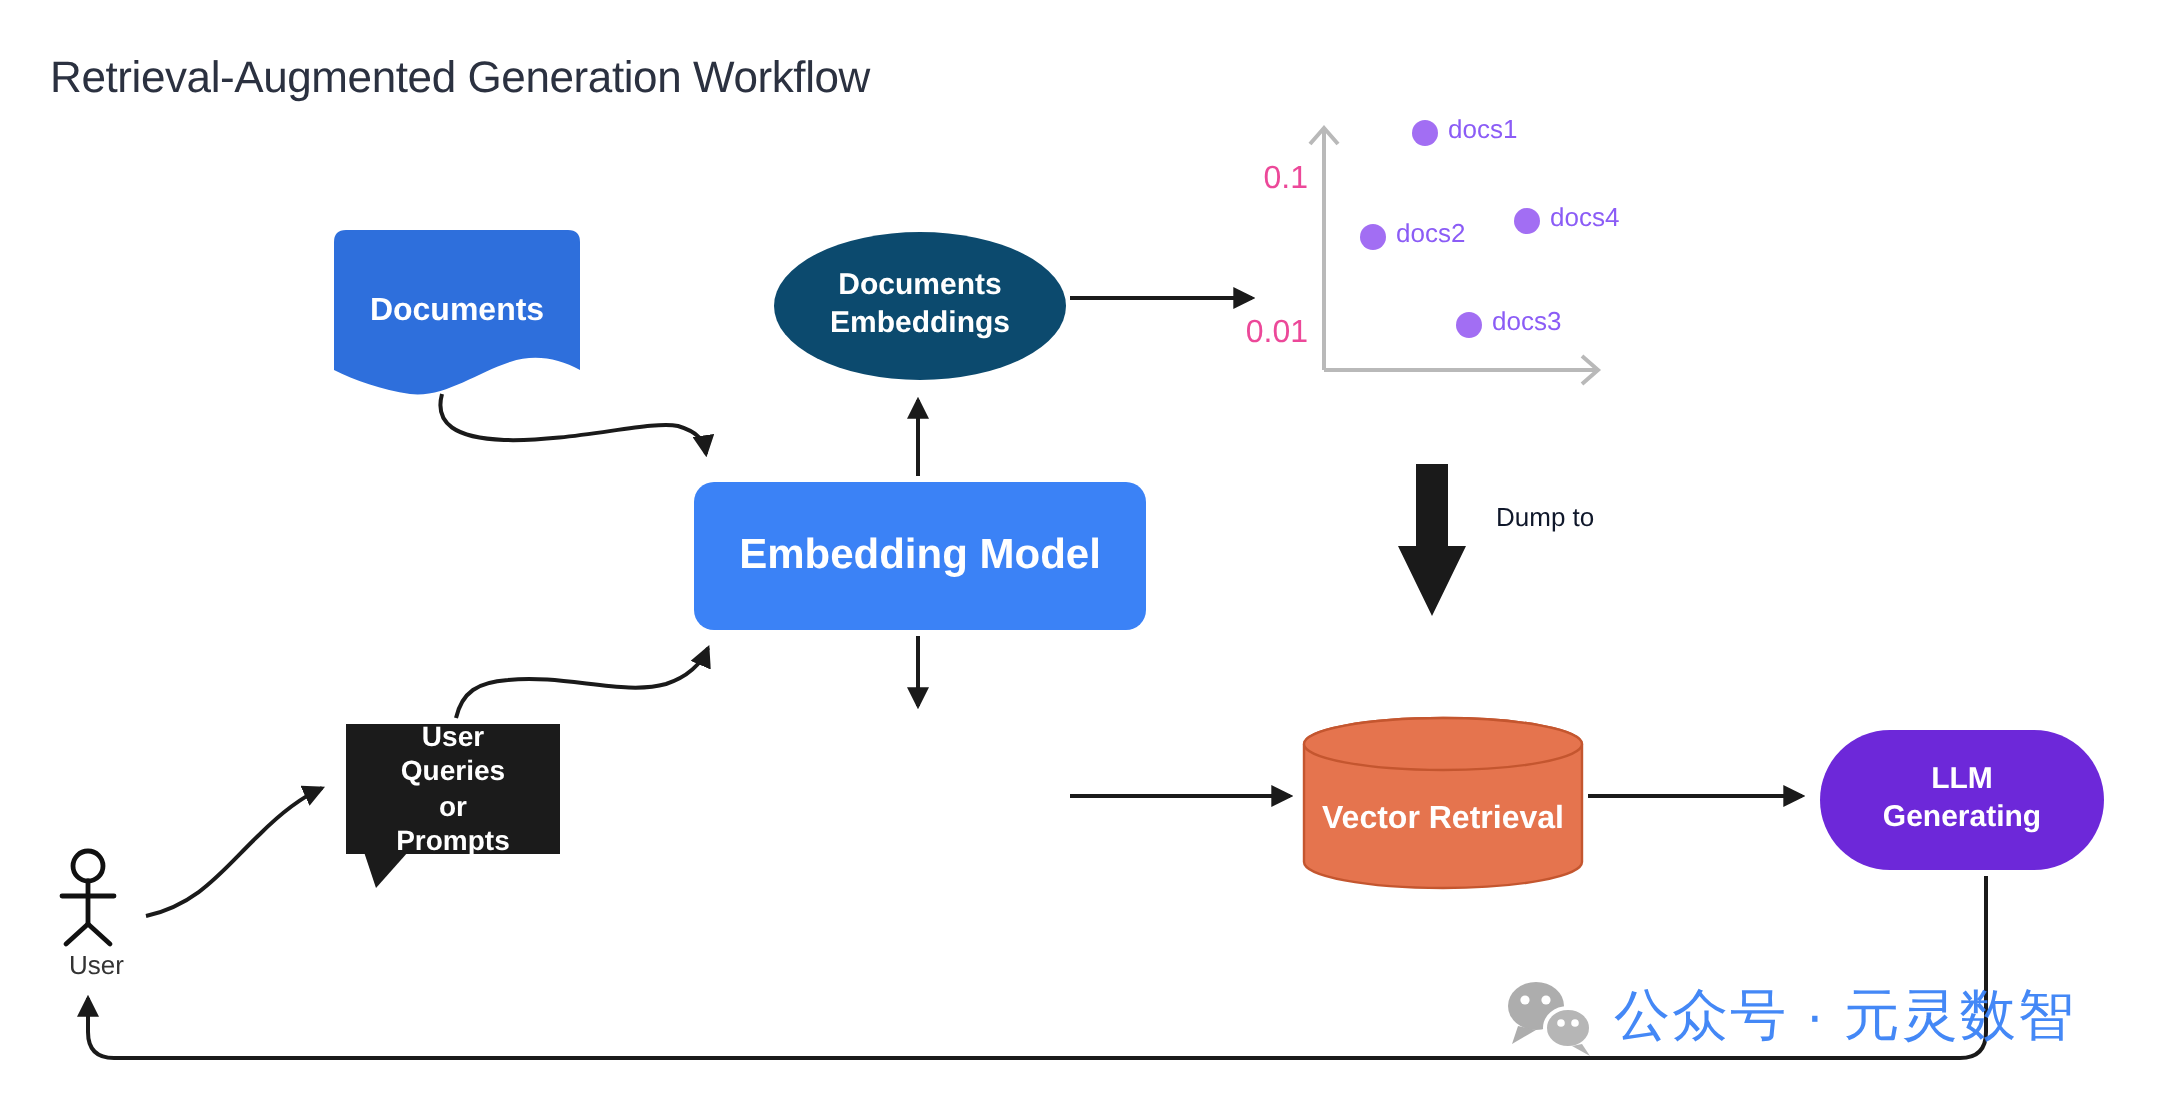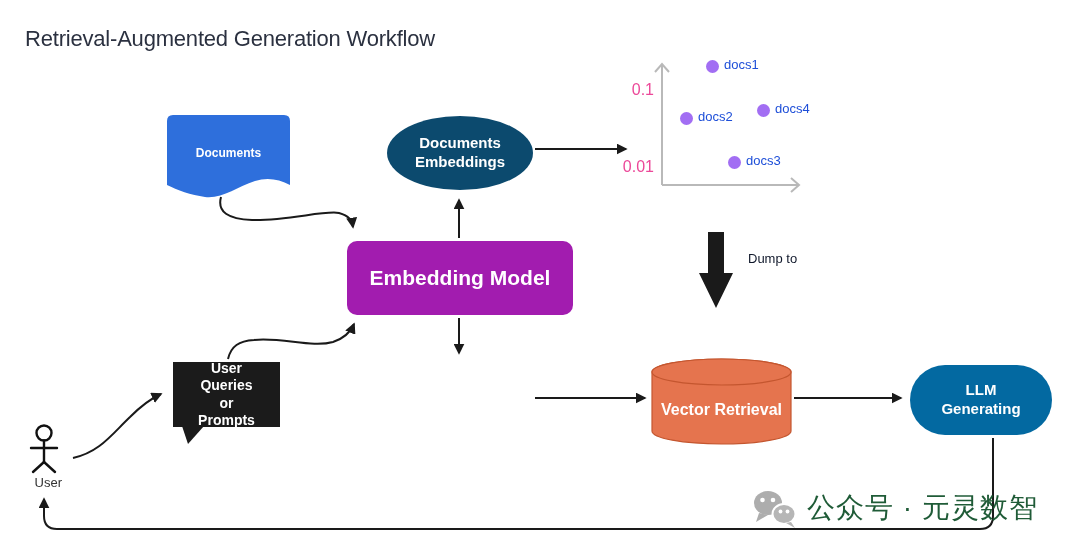--- a/index.html
+++ b/index.html
@@ -15,21 +15,21 @@
   .node{
     position:absolute;z-index:2;display:flex;align-items:center;justify-content:center;
     text-align:center;color:#fff;font-weight:700;line-height:1.25;box-sizing:border-box;
   }
   .shape-wrap{position:absolute;z-index:2;}
   .shape-label{
     position:absolute;left:0;right:0;text-align:center;color:#fff;font-weight:700;line-height:1.25;
   }
   
   #documents-shape{left:167px;top:115px;width:123px;height:86px;}
-  #documents-shape .shape-label{top:31px;font-size:12px;}
+  #documents-shape .shape-label{top:31px;font-size:16px;}
   
   #docs-embeddings{left:387px;top:116px;width:146px;height:74px;border-radius:50%;font-size:15px;padding:0 18px;}
   #query-embeddings{left:386px;top:360px;width:146px;height:76px;border-radius:50%;font-size:15px;padding:0 24px;}
   
   #embedding-model{left:347px;top:241px;width:226px;height:74px;border-radius:10px;font-size:21px;}
   
   #user-queries{left:173px;top:362px;width:107px;height:65px;font-size:14px;padding:0 20px;}
   #bubble-tail{
     position:absolute;left:182px;top:426px;width:0;height:0;z-index:2;
     border-left:6px solid transparent;border-right:16px solid transparent;border-top:18px solid #1b1b1b;
@@ -40,28 +40,28 @@
   
   #llm-generating{left:910px;top:365px;width:142px;height:70px;border-radius:35px;font-size:15px;padding:0 20px;}
   
   #scatter{position:absolute;left:610px;top:45px;width:215px;height:160px;z-index:2;}
   #scatter svg{position:absolute;left:0;top:0;}
   .tick{position:absolute;font-size:16px;color:#ec4899;width:40px;text-align:right;}
   #tick-top{left:4px;top:36px;}
   #tick-bottom{left:4px;top:113px;}
   #scatter-dots{position:absolute;left:0;top:0;width:215px;height:160px;}
   .dot{position:absolute;width:13px;height:13px;border-radius:50%;}
-  .dot-label{position:absolute;font-size:13px;color:#1d4ed8;white-space:nowrap;}
+  .dot-label{position:absolute;font-size:13px;color:#8b5cf6;white-space:nowrap;}
   
   #dump-to-label{position:absolute;left:748px;top:251px;font-size:13px;color:#0f172a;z-index:2;}
   #user-label{position:absolute;left:26px;top:475px;width:36px;text-align:right;font-size:13px;color:#333;z-index:2;}
   #user-figure{position:absolute;left:27px;top:422px;z-index:2;}
   
   #watermark{position:absolute;left:751px;top:488px;z-index:3;display:flex;align-items:center;opacity:0.95;}
-  #watermark-text{font-size:28px;color:#14532d;letter-spacing:1px;margin-left:8px;white-space:nowrap;}
+  #watermark-text{font-size:28px;color:#3b82f6;letter-spacing:1px;margin-left:8px;white-space:nowrap;}
 </style>
 </head>
 <body>
 
 <div id="canvas">
 
   <h1 id="page-title">Retrieval-Augmented Generation Workflow</h1>
 
   <svg id="connectors" width="1080" height="556" viewBox="0 0 1080 556">
     <defs>
@@ -95,39 +95,39 @@
     <svg width="123" height="86" viewBox="0 0 123 86">
       <path d="M 6,0 H 117 Q 123,0 123,6 V 70 C 112,64 100,62 88,66 C 70,72 55,84 38,82 C 24,80 10,75 0,70 V 6 Q 0,0 6,0 Z" fill="#2e6fdc"></path>
     </svg>
     <div class="shape-label">Documents</div>
   </div>
 
   <div class="node" id="docs-embeddings" style="background: #0c4a6e;">
     <span>Documents Embeddings</span>
   </div>
 
-  <div class="node" id="embedding-model" style="background: #a21caf;">
+  <div class="node" id="embedding-model" style="background: #3b82f6;">
     <span>Embedding Model</span>
   </div>
 
 
   <div class="node" id="user-queries" style="background: rgb(27, 27, 27);">
     <span>User Queries or Prompts</span>
   </div>
   <div id="bubble-tail"></div>
 
   <div class="shape-wrap" id="vector-retrieval">
     <svg width="143" height="95" viewBox="0 0 143 95">
       <path d="M 2,20 A 69.5,13 0 0 1 141,20 L 141,79 A 69.5,13 0 0 1 2,79 Z" stroke="#c4562f" stroke-width="1.2" fill="#e5744e"></path>
       <ellipse cx="71.5" cy="20" rx="69.5" ry="13" stroke="#c4562f" stroke-width="1.2" fill="#e5744e"></ellipse>
     </svg>
     <div class="shape-label">Vector Retrieval</div>
   </div>
 
-  <div class="node" id="llm-generating" style="background: #0369a1;">
+  <div class="node" id="llm-generating" style="background: #6d28d9;">
     <span>LLM Generating</span>
   </div>
 
   <div id="scatter">
     <svg width="215" height="160" viewBox="0 0 215 160">
       <path d="M 52,140 L 52,20" fill="none" stroke="#b9b9b9" stroke-width="2"></path>
       <polyline points="45,27 52,19 59,27" fill="none" stroke="#b9b9b9" stroke-width="2"></polyline>
       <path d="M 52,140 L 188,140" fill="none" stroke="#b9b9b9" stroke-width="2"></path>
       <polyline points="181,133 189,140 181,147" fill="none" stroke="#b9b9b9" stroke-width="2"></polyline>
     </svg>

